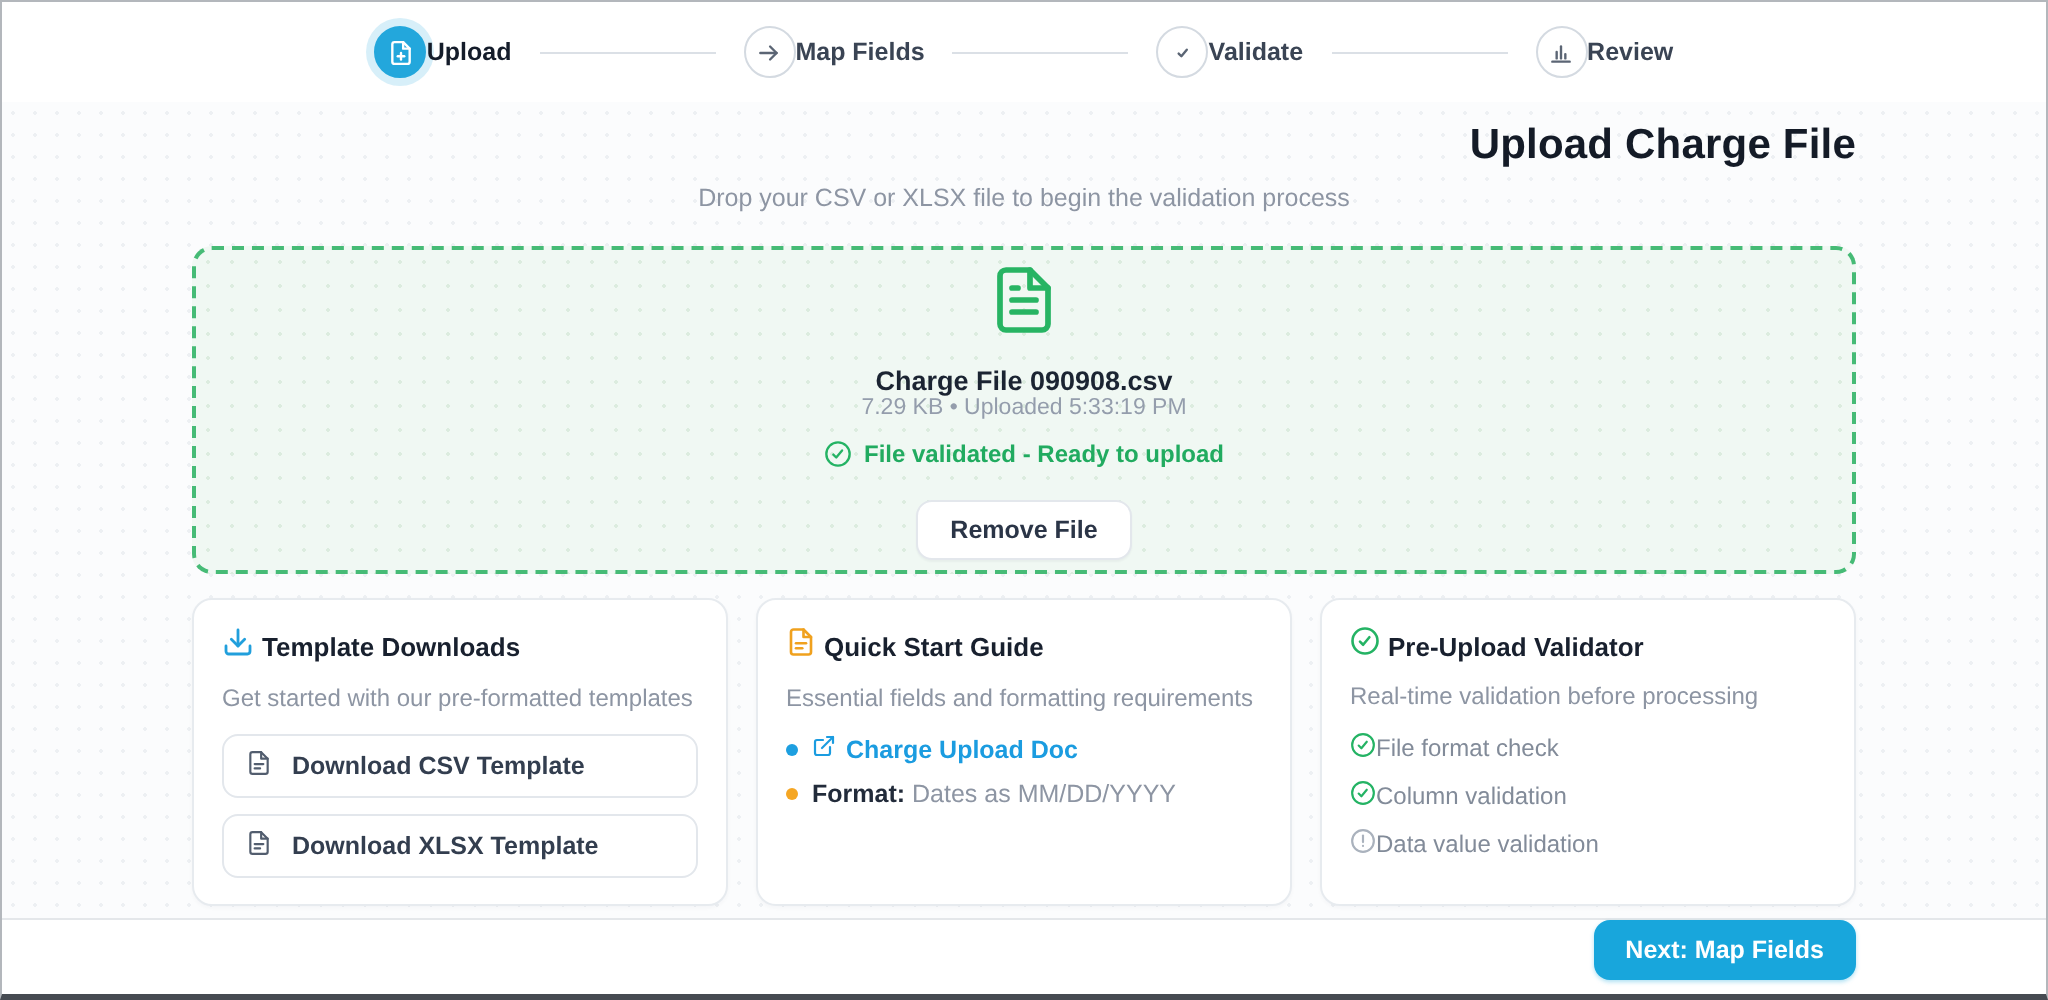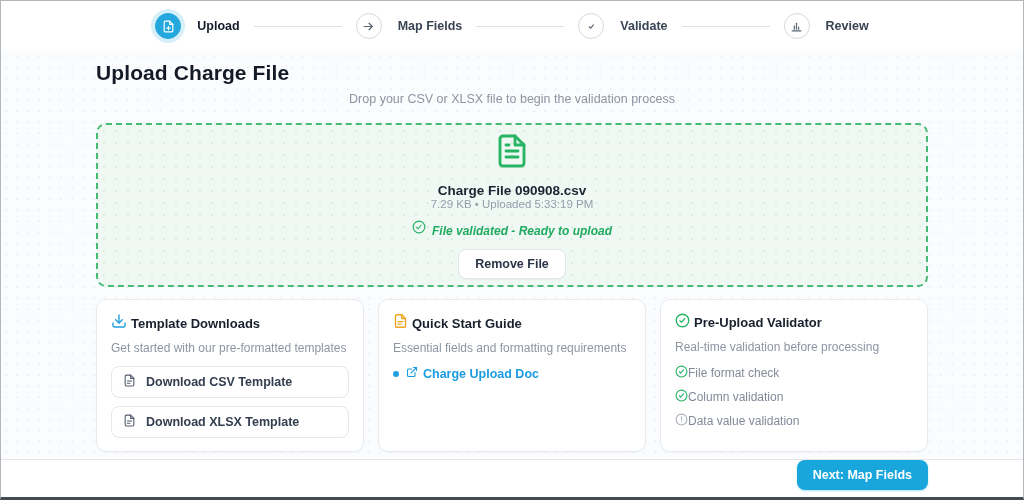--- a/index.html
+++ b/index.html
@@ -12,21 +12,21 @@
     background: #ffffff;
     display: flex; flex-direction: column;
     overflow: hidden;
   }
 
   
   .stepper {
     height: 50px; background:#ffffff; flex: 0 0 auto;
     display:flex; align-items:center; justify-content:center;
   }
-  .step { display:flex; align-items:center; gap:16px; cursor:default; }
+  .step { display:flex; align-items:center; gap:0; cursor:default; }
   .step-circle {
     width:26px; height:26px; border-radius:50%;
     display:flex; align-items:center; justify-content:center;
     border:1px solid #d4dae1; background:#ffffff; color:#5b6574;
     flex:0 0 auto;
   }
   .step-circle.active {
     background:#23a7dc; border-color:#23a7dc; color:#ffffff;
     box-shadow: 0 0 0 4px rgba(35,167,220,0.18);
   }
@@ -36,39 +36,39 @@
   .step-circle svg { display:block; }
 
   
   .content {
     flex:1 1 auto;
     background-color:#fbfcfd;
     background-image: radial-gradient(#edf0f3 1px, transparent 1px);
     background-size: 11px 11px;
     padding: 10px 95px 0 95px;
   }
-  .page-title { text-align:left; font-size:21px; font-weight:700; color:#141b27; letter-spacing:0.1px; }
+  .page-title { text-align:right; font-size:21px; font-weight:700; color:#141b27; letter-spacing:0.1px; }
   .page-subtitle { text-align:center; font-size:12.5px; color:#8d95a3; margin-top:7px; }
 
   
   .dropzone {
     margin-top: 17px;
     height: 164px;
     border: 2px dashed #46bb76;
     border-radius: 10px;
     background-color:#f0f8f3;
     background-image: radial-gradient(#dcecdf 1px, transparent 1px);
     background-size: 12px 12px;
     display:flex; flex-direction:column; align-items:center; justify-content:center;
     cursor:pointer;
   }
   .file-icon { margin-bottom:8px; }
   .file-name { font-size:13.5px; font-weight:700; color:#1b2432; }
   .file-meta { font-size:11.5px; color:#949dac; margin-top:0; }
-  .file-status { display:flex; align-items:flex-end; gap:6px; margin-top:10px;font-style:italic; }
+  .file-status { display:flex; align-items:flex-start; gap:6px; margin-top:10px; }
   .file-status-text { font-size:12px; font-weight:700; color:#21ab60; }
   .remove-btn {
     margin-top:11px;
     background:#ffffff; border:1px solid #e3e7ec; border-radius:8px;
     padding:7px 16px; font-size:12.5px; font-weight:600; color:#2b3547;
     font-family:inherit; cursor:pointer; box-shadow:0 1px 1px rgba(20,30,50,0.04);
   }
 
   
   .cards { display:flex; gap:14px; margin-top:12px; }
@@ -248,20 +248,27 @@
               <span>
                 <svg width="12" height="12" viewBox="0 0 24 24" fill="none" stroke="#1b9ce0" stroke-width="2.2" stroke-linecap="round" stroke-linejoin="round">
                     <path d="M18 13v6a2 2 0 0 1-2 2H5a2 2 0 0 1-2-2V8a2 2 0 0 1 2-2h6"></path>
                     <polyline points="15 3 21 3 21 9"></polyline>
                     <line x1="10" y1="14" x2="21" y2="3"></line>
                   </svg>
               </span>
               <span>Charge Upload Doc</span>
             </a>
           </div>
+          <div class="guide-row">
+            <span class="bullet amber"></span>
+            <span>
+              <span class="guide-format-label">Format:</span>
+              <span class="guide-format-value">Dates as MM/DD/YYYY</span>
+            </span>
+          </div>
         </div>
       </div>
 
       <div class="card">
         <div class="card-head">
           <span>
             <svg width="15" height="15" viewBox="0 0 24 24" fill="none" stroke="#24b364" stroke-width="2.1" stroke-linecap="round" stroke-linejoin="round">
                 <circle cx="12" cy="12" r="10"></circle>
                 <path d="M8 12.5l2.5 2.5 5-6"></path>
               </svg>

